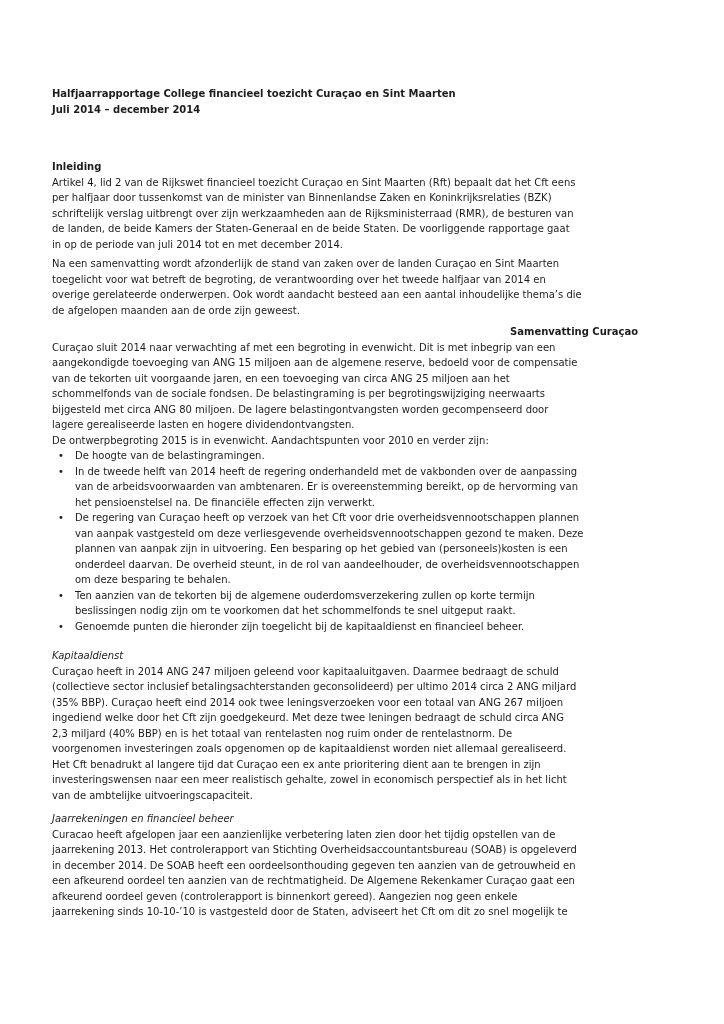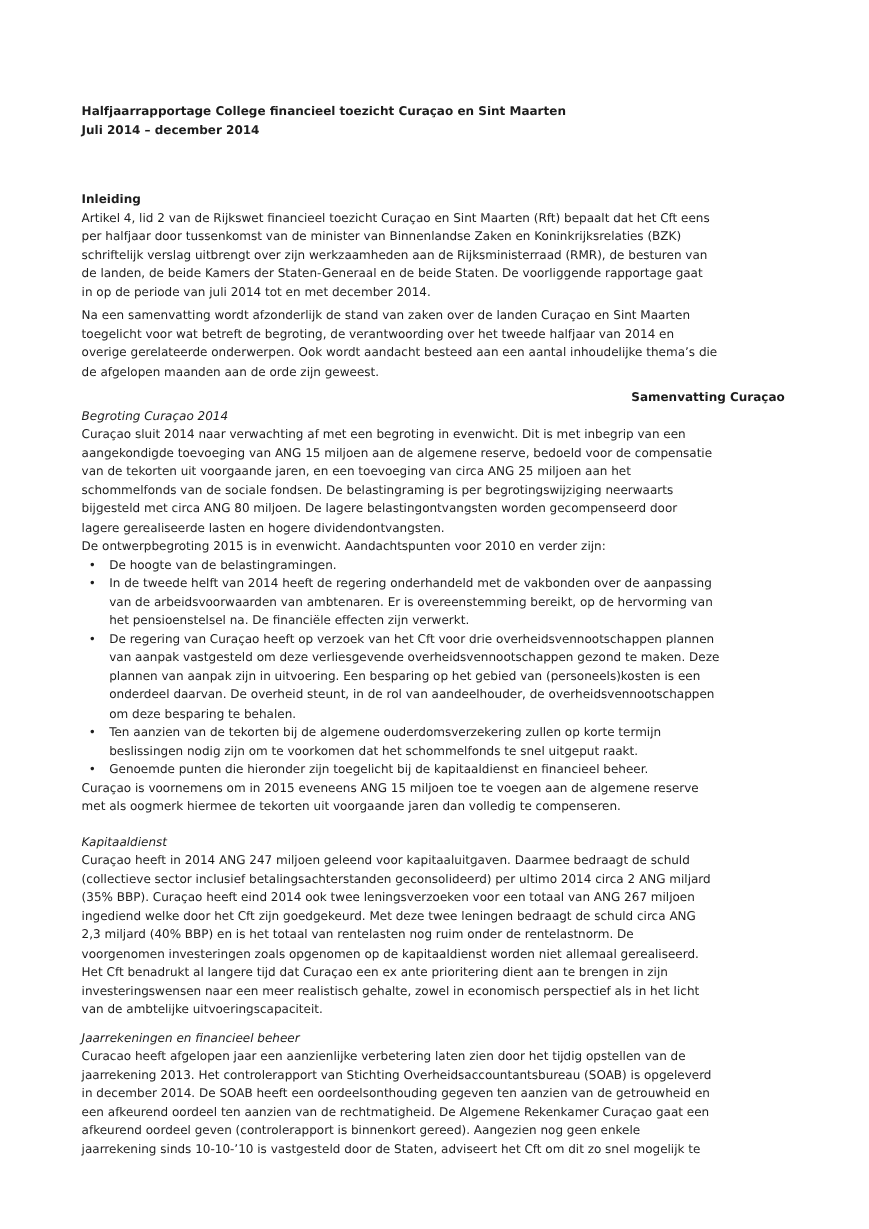--- a/index.html
+++ b/index.html
@@ -13,21 +13,21 @@
     overflow: hidden;
     font-family: "DejaVu Sans", "Liberation Sans", sans-serif;
     font-size: 10px;
     line-height: 15.5px;
     color: #1d1d1d;
   }
   .page {
     box-sizing: border-box;
     width: 724px;
     height: 1020px;
-    padding: 86px 48px 0 68px;
+    padding: 86px 48px 0 52px;
   }
   .content { width: 586px; }
   .doc-title {
     font-weight: bold;
     margin-bottom: 13px;
   }
   .h  { font-weight: bold; margin-top: 42px; }
   .hi { font-style: italic; }
   .para { white-space: pre-line; }
   .gap-xs { margin-top: 4px; }
@@ -67,21 +67,20 @@
 schriftelijk verslag uitbrengt over zijn werkzaamheden aan de Rijksministerraad (RMR), de besturen van
 de landen, de beide Kamers der Staten-Generaal en de beide Staten. De voorliggende rapportage gaat
 in op de periode van juli 2014 tot en met december 2014.</div>
     <div class="para gap-xs">Na een samenvatting wordt afzonderlijk de stand van zaken over de landen Curaçao en Sint Maarten
 toegelicht voor wat betreft de begroting, de verantwoording over het tweede halfjaar van 2014 en
 overige gerelateerde onderwerpen. Ook wordt aandacht besteed aan een aantal inhoudelijke thema’s die
 de afgelopen maanden aan de orde zijn geweest.</div>
 
     <div class="h gap-sm">Samenvatting Curaçao</div>
 
-    <div class="hi">Begroting Curaçao 2014</div>
     <div class="para">Curaçao sluit 2014 naar verwachting af met een begroting in evenwicht. Dit is met inbegrip van een
 aangekondigde toevoeging van ANG 15 miljoen aan de algemene reserve, bedoeld voor de compensatie
 van de tekorten uit voorgaande jaren, en een toevoeging van circa ANG 25 miljoen aan het
 schommelfonds van de sociale fondsen. De belastingraming is per begrotingswijziging neerwaarts
 bijgesteld met circa ANG 80 miljoen. De lagere belastingontvangsten worden gecompenseerd door
 lagere gerealiseerde lasten en hogere dividendontvangsten.</div>
 
     <div class="para">De ontwerpbegroting 2015 is in evenwicht. Aandachtspunten voor 2010 en verder zijn:</div>
 
     <ul class="bullets">
@@ -107,22 +106,20 @@
         <span class="b">•</span>
         <span class="bt">Ten aanzien van de tekorten bij de algemene ouderdomsverzekering zullen op korte termijn
 beslissingen nodig zijn om te voorkomen dat het schommelfonds te snel uitgeput raakt.</span>
       </li>
       <li>
         <span class="b">•</span>
         <span class="bt">Genoemde punten die hieronder zijn toegelicht bij de kapitaaldienst en financieel beheer.</span>
       </li>
     </ul>
 
-    <div class="para">Curaçao is voornemens om in 2015 eveneens ANG 15 miljoen toe te voegen aan de algemene reserve
-met als oogmerk hiermee de tekorten uit voorgaande jaren dan volledig te compenseren.</div>
 
     <div class="hi gap-lg">Kapitaaldienst</div>
     <div class="para">Curaçao heeft in 2014 ANG 247 miljoen geleend voor kapitaaluitgaven. Daarmee bedraagt de schuld
 (collectieve sector inclusief betalingsachterstanden geconsolideerd) per ultimo 2014 circa 2 ANG miljard
 (35% BBP). Curaçao heeft eind 2014 ook twee leningsverzoeken voor een totaal van ANG 267 miljoen
 ingediend welke door het Cft zijn goedgekeurd. Met deze twee leningen bedraagt de schuld circa ANG
 2,3 miljard (40% BBP) en is het totaal van rentelasten nog ruim onder de rentelastnorm. De
 voorgenomen investeringen zoals opgenomen op de kapitaaldienst worden niet allemaal gerealiseerd.
 Het Cft benadrukt al langere tijd dat Curaçao een ex ante prioritering dient aan te brengen in zijn
 investeringswensen naar een meer realistisch gehalte, zowel in economisch perspectief als in het licht

